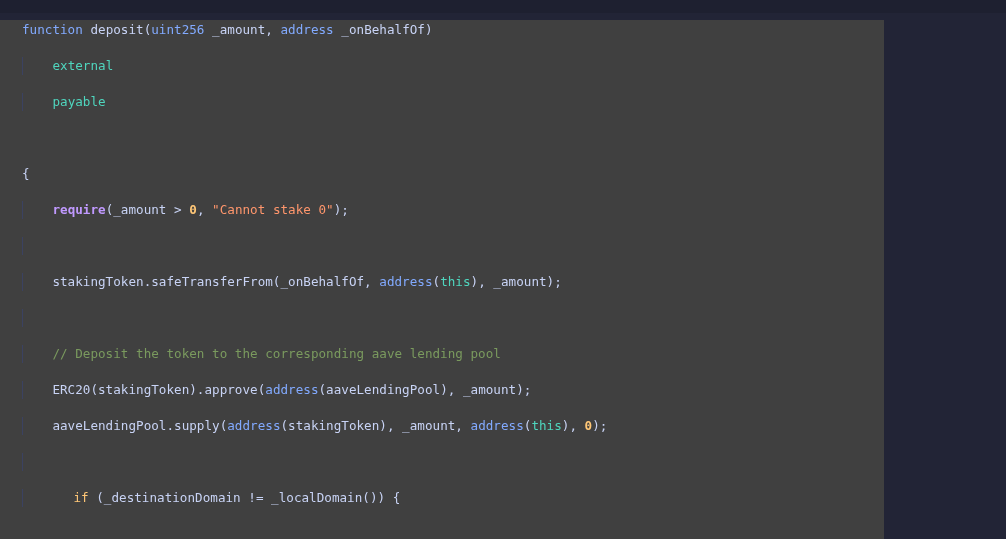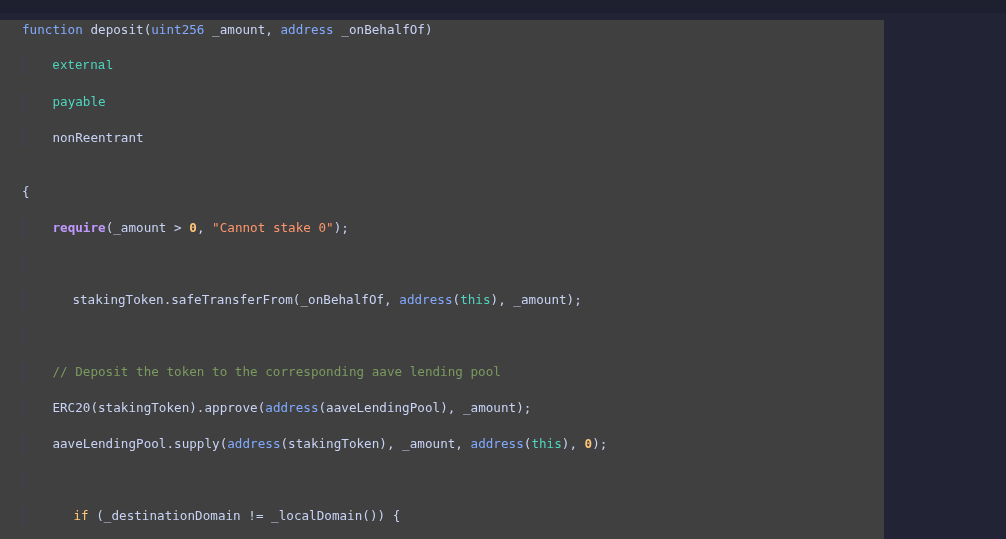--- a/index.html
+++ b/index.html
@@ -66,27 +66,26 @@
 </style>
 </head>
 <body>
 
 <div id="app">
 
   <div id="topbar"></div>
 
   <div id="code-area">
       <div class="code-line" style="top: 1px;"><span class="ln-inner" style="left: 22px;"><span class="kw">function</span> deposit(<span class="kw">uint256</span> _amount, <span class="kw">address</span> _onBehalfOf)</span></div>
-      <div class="code-line" style="top: 19px;"><div class="guide" style="left: 22px;"></div><div class="guide" style="left: 22px;"></div><span class="ln-inner" style="left: 22px; font-family: Liberation Mono, monospace;">    <span class="mod">external</span></span></div>
+      <div class="code-line" style="top: 19px;"><div class="guide" style="left: 22px;"></div><div class="guide" style="left: 22px;"></div><span class="ln-inner" style="left: 22px;">    <span class="mod">external</span></span></div>
       <div class="code-line" style="top: 37px;"><div class="guide" style="left: 22px;"></div><div class="guide" style="left: 22px;"></div><span class="ln-inner" style="left: 22px;">    <span class="mod">payable</span></span></div>
-      <div class="code-line" style="top: 55px;"><div class="guide" style="left: 22px;"></div><div class="guide" style="left: 22px;"></div><span class="ln-inner" style="left: 22px;">    nonReentrant</span></div>
       <div class="code-line" style="top: 91px;"><span class="ln-inner" style="left: 22px;">{</span></div>
       <div class="code-line" style="top: 109px;"><div class="guide" style="left: 22px;"></div><div class="guide" style="left: 22px;"></div><span class="ln-inner" style="left: 22px;">    <span class="kw2">require</span>(_amount &gt; <span class="num">0</span>, <span class="strx">"Cannot stake 0"</span>);</span></div>
       <div class="code-line" style="top: 127px;"><div class="guide" style="left: 22px;"></div><div class="guide" style="left: 22px;"></div><span class="ln-inner" style="left: 22px;"></span></div>
-      <div class="code-line" style="top: 145px;"><div class="guide" style="left: 22px;"></div><div class="guide" style="left: 22px;"></div><span class="ln-inner" style="left: 22px; margin-left: 20px;">    stakingToken.safeTransferFrom(_onBehalfOf, <span class="kw">address</span>(<span class="special">this</span>), _amount);</span></div>
+      <div class="code-line" style="top: 145px;"><div class="guide" style="left: 22px;"></div><div class="guide" style="left: 22px;"></div><span class="ln-inner" style="left: 22px;">    stakingToken.safeTransferFrom(_onBehalfOf, <span class="kw">address</span>(<span class="special">this</span>), _amount);</span></div>
       <div class="code-line" style="top: 163px;"><div class="guide" style="left: 22px;"></div><div class="guide" style="left: 22px;"></div><span class="ln-inner" style="left: 22px;"></span></div>
       <div class="code-line" style="top: 181px;"><div class="guide" style="left: 22px;"></div><div class="guide" style="left: 22px;"></div><span class="ln-inner" style="left: 22px;"><span class="cmt2">    // Deposit the token to the corresponding aave lending pool</span></span></div>
       <div class="code-line" style="top: 199px;"><div class="guide" style="left: 22px;"></div><div class="guide" style="left: 22px;"></div><span class="ln-inner" style="left: 22px;">    ERC20(stakingToken).approve(<span class="kw">address</span>(aaveLendingPool), _amount);</span></div>
       <div class="code-line" style="top: 217px;"><div class="guide" style="left: 22px;"></div><div class="guide" style="left: 22px;"></div><span class="ln-inner" style="left: 22px;">    aaveLendingPool.supply(<span class="kw">address</span>(stakingToken), _amount, <span class="kw">address</span>(<span class="special">this</span>), <span class="num">0</span>);</span></div>
       <div class="code-line" style="top: 235px;"><div class="guide" style="left: 22px;"></div><div class="guide" style="left: 22px;"></div><span class="ln-inner" style="left: 22px;"></span></div>
       <div class="code-line" style="top: 253px;"><div class="guide" style="left: 22px;"></div><div class="guide" style="left: 22px;"></div><span class="ln-inner" style="left: 22px;">    <span class="ctrl">if</span> (_destinationDomain != _localDomain()) {</span></div>
     </div>
 
 </div>
 

